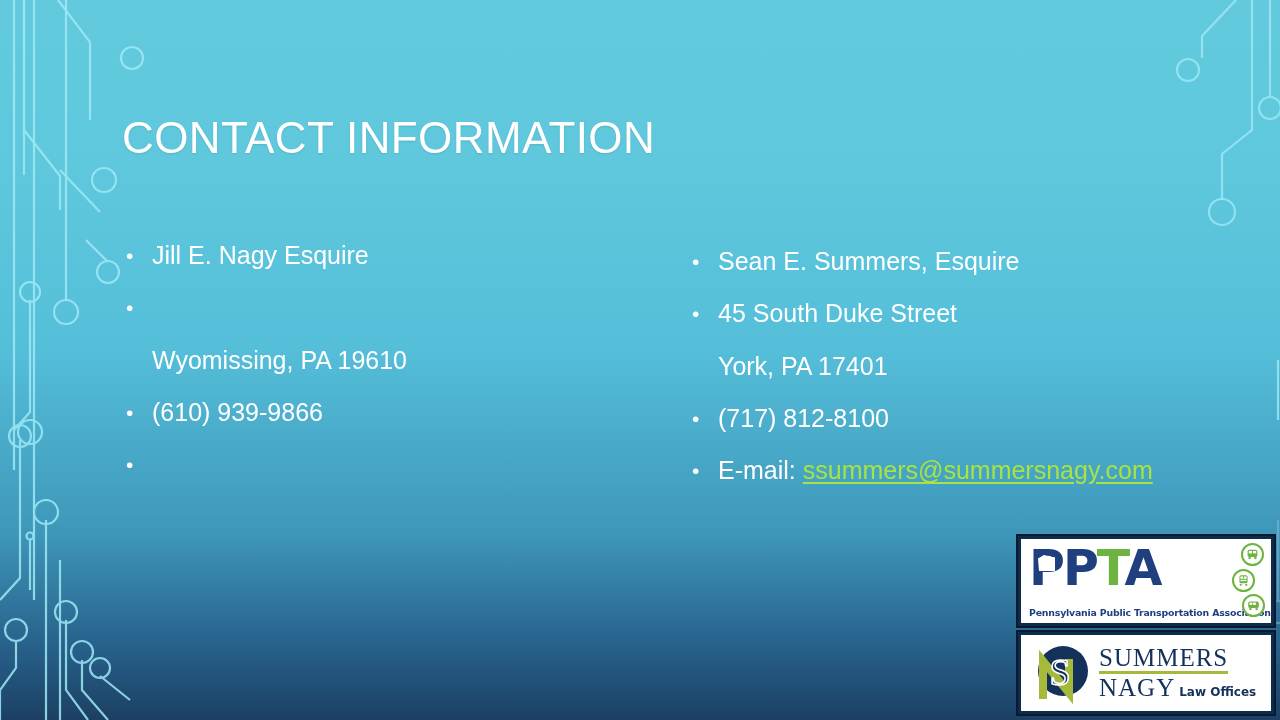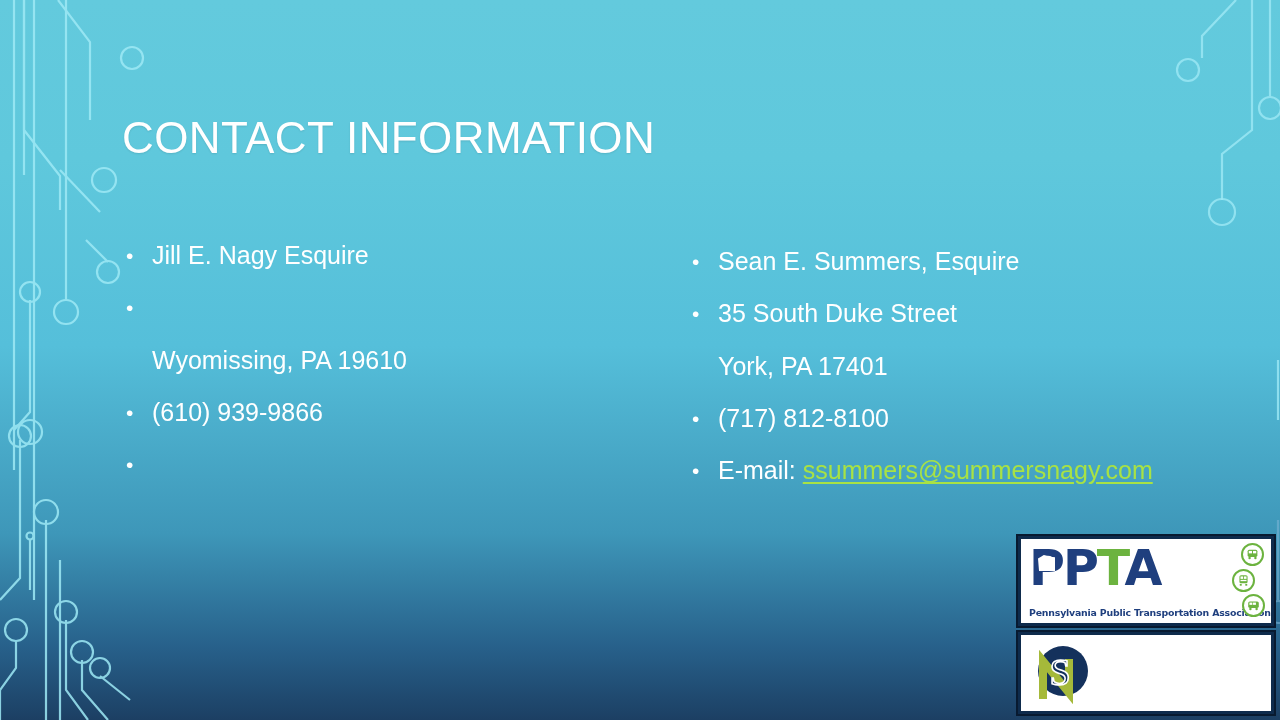--- a/index.html
+++ b/index.html
@@ -268,21 +268,21 @@
 
   <div class="col" id="col-right">
 
     <div class="line">
       <span class="bullet">•</span>
       <span class="line-text">Sean E. Summers, Esquire</span>
     </div>
 
     <div class="line">
       <span class="bullet">•</span>
-      <span class="line-text">35 South Duke Street</span>
+      <span class="line-text">45 South Duke Street</span>
     </div>
 
     <div class="line">
       <span class="bullet none">•</span>
       <span class="line-text">York, PA 17401</span>
     </div>
 
     <div class="line">
       <span class="bullet">•</span>
       <span class="line-text">(717) 812-8100</span>
@@ -334,17 +334,22 @@
   <div class="logo-box" id="sn-logo">
     <div class="sn-inner">
       <div class="sn-mark">
         <svg viewBox="0 0 64 64" width="64" height="64">
           <circle cx="34" cy="30" r="25" fill="#14315C"></circle>
           <path d="M14 58 V20 L40 52 V18" stroke="#A5B93A" stroke-width="8" fill="none" stroke-linecap="butt"></path>
           <text x="31" y="44" font-family="Liberation Serif, serif" font-size="38" fill="#14315C" stroke="#FFFFFF" stroke-width="1.6" text-anchor="middle">S</text>
         </svg>
       </div>
       <div class="sn-text">
+        <div class="sn-line1">SUMMERS</div>
+        <div class="sn-row2">
+          <span class="sn-line2">NAGY</span>
+          <span class="sn-law">Law Offices</span>
+        </div>
       </div>
     </div>
   </div>
 
 </div>
 
 </body></html>

